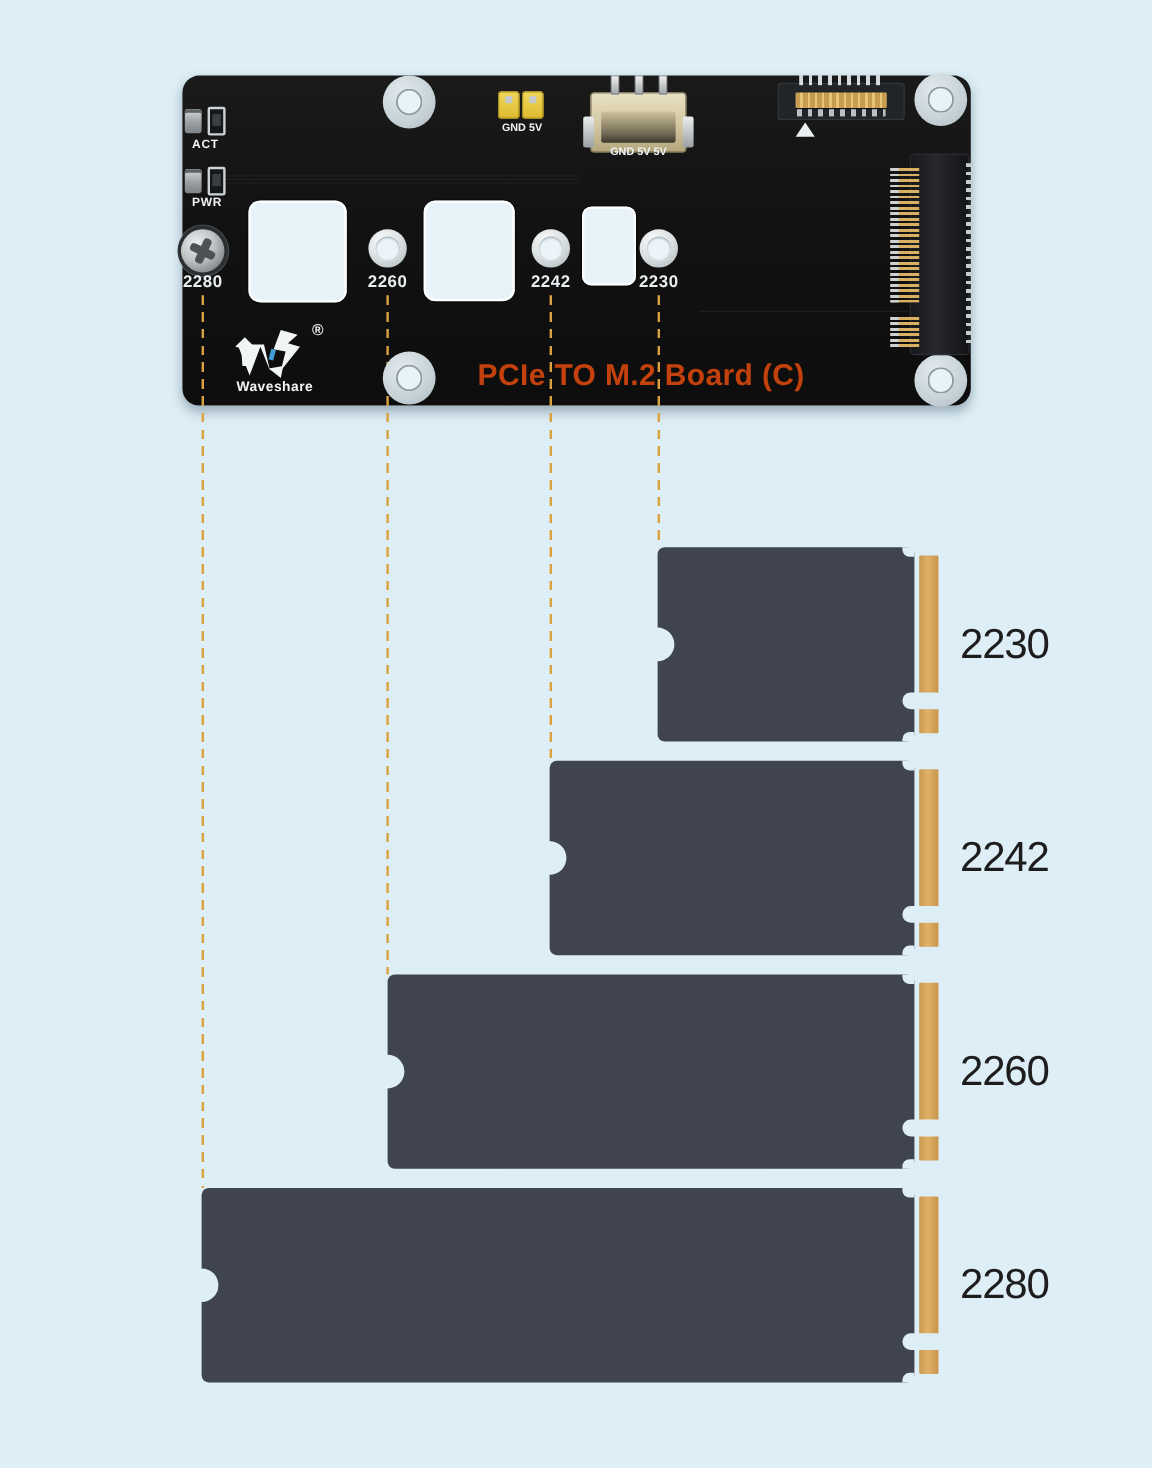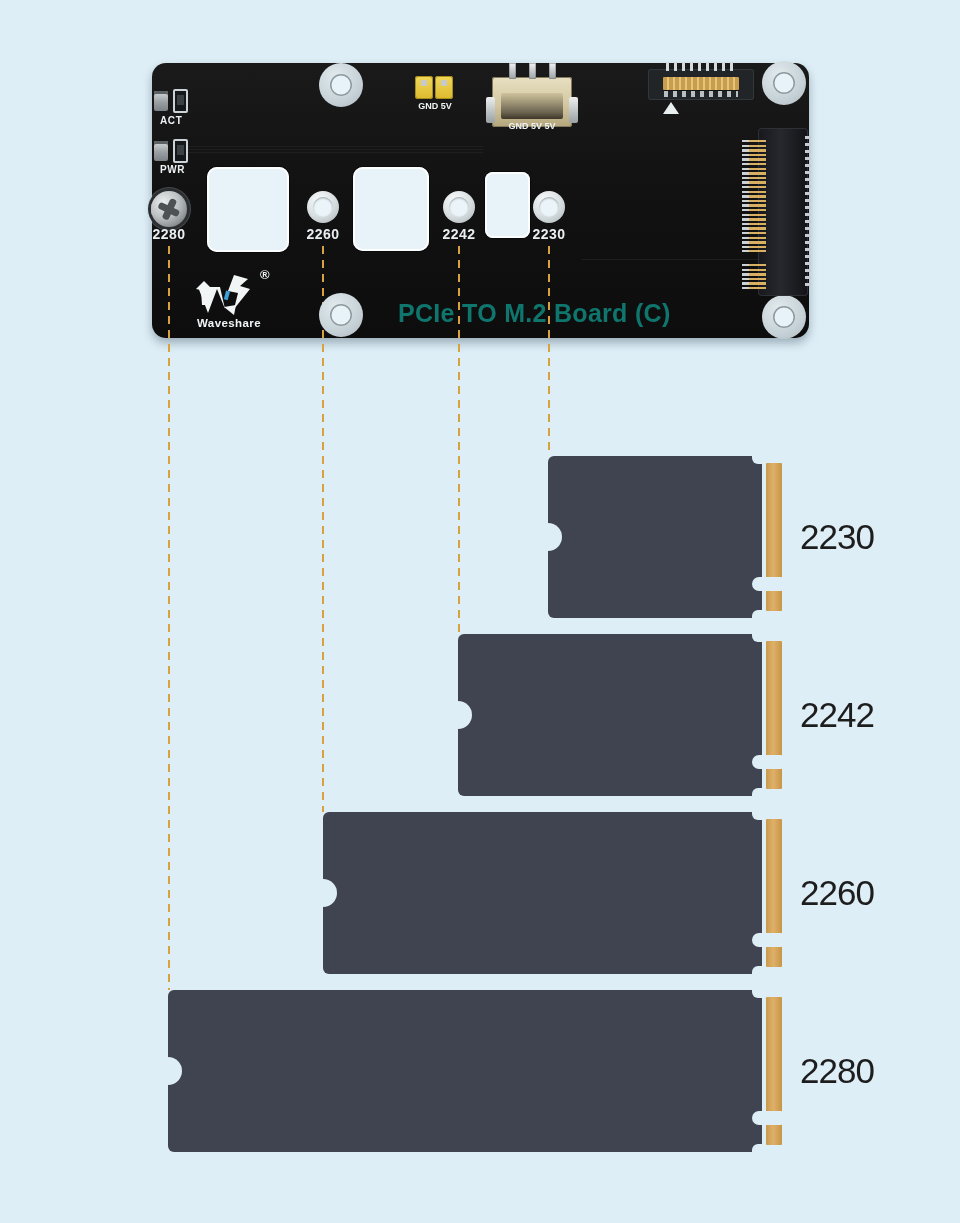--- a/index.html
+++ b/index.html
@@ -106,21 +106,21 @@
   .mp-top{top:12px;height:112px;} .mp-bot{top:136px;height:26px;}
   .m2-stubs{position:absolute;right:-3px;top:8px;width:6px;height:152px;
     background:repeating-linear-gradient(180deg,#c5cccf 0 3px,transparent 3px 7px);}
 
   
   .logo{position:absolute;left:38px;top:210px;width:78px;height:44px;}
   .reg-mark{position:absolute;left:108px;top:204px;font-size:13px;font-weight:bold;color:#f2f5f6;}
   .brand-text{position:absolute;left:36px;top:254px;width:82px;text-align:center;
     font-size:11.5px;font-weight:bold;color:#f2f5f6;letter-spacing:.4px;}
   .board-title{position:absolute;left:246px;top:236px;font-size:25px;font-weight:bold;
-    color:#0f766e;letter-spacing:.3px;white-space:nowrap;}
+    color:#c2410c;letter-spacing:.3px;white-space:nowrap;}
 
   
   .dash-line{position:absolute;width:2px;
     background:repeating-linear-gradient(180deg,#daa23f 0 8px,rgba(0,0,0,0) 8px 14px);}
 
   
   .ssd{position:absolute;background:#3f4450;border-radius:6px;}
   .ssd-notch{position:absolute;left:-14px;top:50%;margin-top:-14px;width:28px;height:28px;
     border-radius:50%;background:#deeef6;}
   .ssd-gold{position:absolute;right:-20px;top:7px;bottom:7px;width:16px;border-radius:1px;

